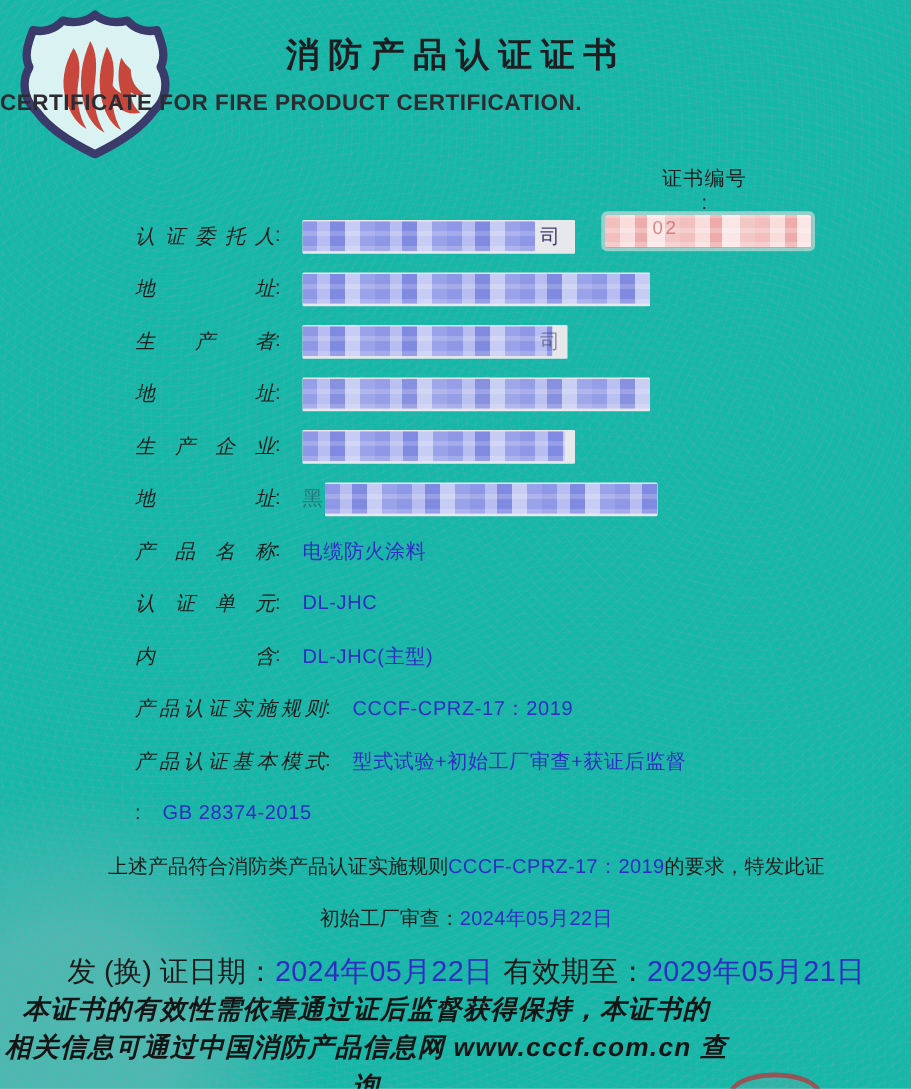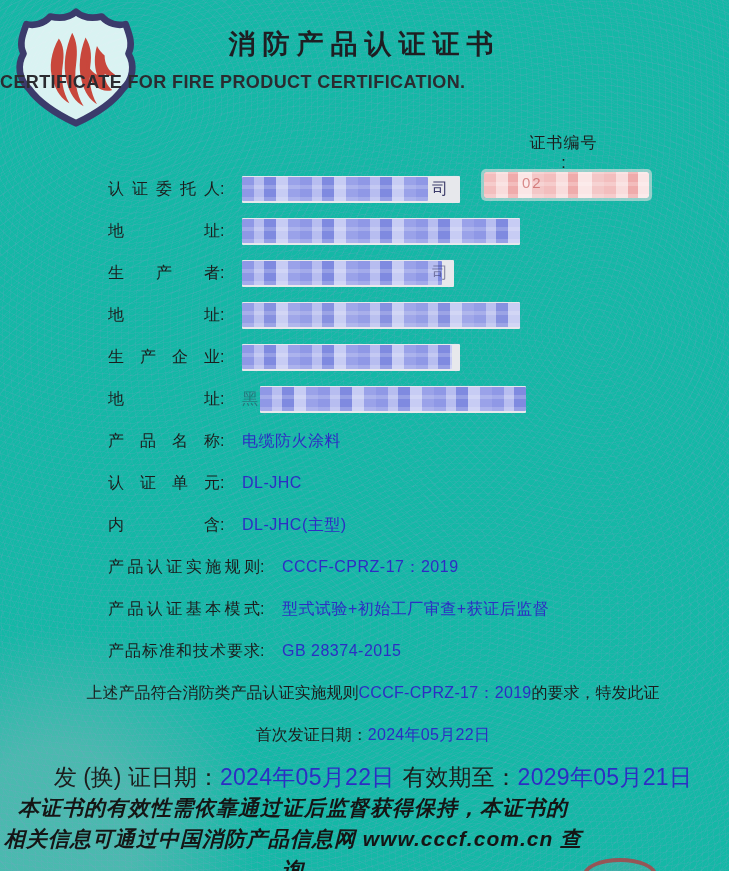--- a/index.html
+++ b/index.html
@@ -43,21 +43,21 @@
     box-shadow:0 0 0 3px rgba(250,230,232,.55);
     padding-left:21px;
   }
   .redact-pink .hint {
     position:absolute; left:38px; top:2px; font-size:15px; color:rgba(185,60,60,.55); letter-spacing:2px;
   }
 
   
   .rows { position:absolute; left:0; top:168px; width:729px; }
   .row { height:42px; display:flex; align-items:center; padding-left:108px; font-size:16px; color:#1c1c1c; }
-  .jbox { display:inline-block; text-align:justify; text-align-last:justify; white-space:nowrap; letter-spacing:0; }
+  .jbox { display:inline-block; text-align:justify; text-align-last:justify; white-space:nowrap; letter-spacing:0;font-style:italic; }
   .j-narrow { width:112px; }
   .j-wide   { width:152px; }
   .colon { width:6px; margin-right:16px; }
   .val { color:#2d2dc4; letter-spacing:.5px; }
 
   .redwrap { background:#e7e8ec; height:27px; display:flex; align-items:center; border-radius:1px; }
   .redact-blue {
     height:24px; border-radius:1px;
     background:
       repeating-linear-gradient(0deg, rgba(255,255,255,.18) 0 4px, transparent 4px 12px),
@@ -187,33 +187,32 @@
       <span class="val">CCCF-CPRZ-17：2019</span>
     </div>
 
     <div class="row">
       <span class="jbox j-wide">产品认证基本模式</span>
         <span class="colon">:</span>
       <span class="val">型式试验+初始工厂审查+获证后监督</span>
     </div>
 
     <div class="row">
-      <span class="jbox j-wide">产品标准和技术要求</span>
         <span class="colon">:</span>
       <span class="val">GB 28374-2015</span>
     </div>
 
     <div class="crow">
       <span>上述产品符合消防类产品认证实施规则 </span>
         <span class="val">CCCF-CPRZ-17：2019</span>
         <span> 的要求，特发此证</span>
     </div>
 
     <div class="crow">
-      <span>首次发证日期：</span>
+      <span>初始工厂审查：</span>
         <span class="val">2024年05月22日</span>
     </div>
 
     <div class="crow row-issue">
       <span>发 (换) 证日期：</span>
         <span class="val">2024年05月22日</span>
         <span class="gap"></span>
         <span>有效期至：</span>
         <span class="val">2029年05月21日</span>
     </div>

